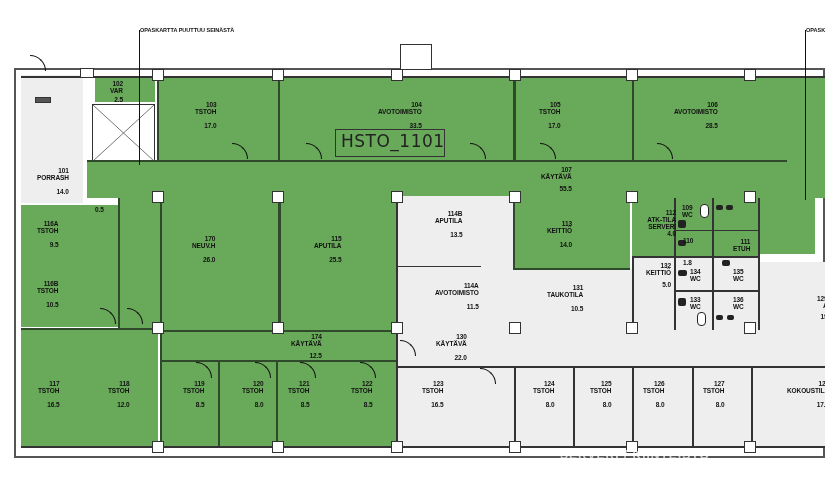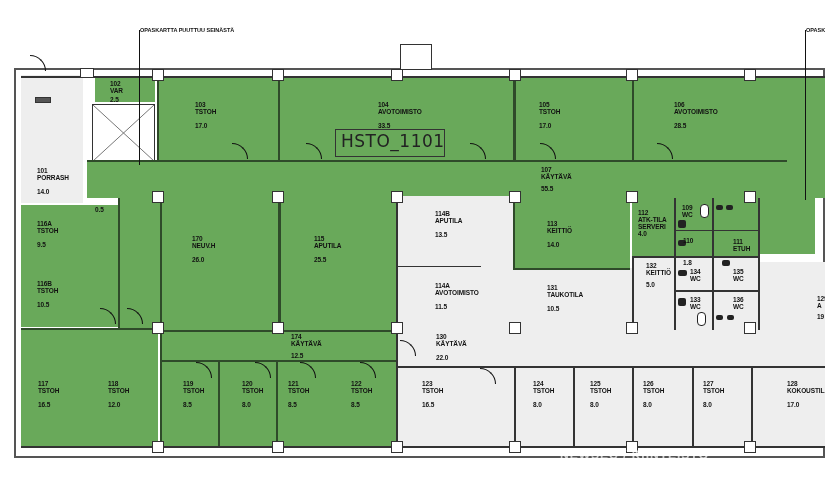--- a/index.html
+++ b/index.html
@@ -1,20 +1,20 @@
 <!DOCTYPE html>
 <html><head>
 <meta charset="utf-8">
 <style>
   html, body { margin: 0; padding: 0; }
   body {
     width: 825px; height: 500px; overflow: hidden; background: #ffffff;
     font-family: "Liberation Sans", sans-serif; position: relative;
   }
-  .plan { position: absolute; left: 0; top: 0; width: 738px; height: 500px; }
+  .plan { position: absolute; left: 0; top: 0; width: 738px; height: 500px; text-align: right; }
   .room { position: absolute; box-sizing: border-box; }
   .green { background: #69a95a; }
   .grey { background: #eeeeee; }
   .white { background: #ffffff; }
   .lbl {
     position: absolute; font-size: 6.5px; line-height: 7px; color: #111;
     font-weight: bold; letter-spacing: -0.1px; white-space: nowrap;
   }
   .lbl .area { display: block; margin-top: 7px; }
   .wall { position: absolute; background: #2f4a2a; }
@@ -234,14 +234,14 @@
   <div class="lbl" style="left:547px;top:284px;"><span>131</span><br><span>TAUKOTILA</span><span class="area">10.5</span></div>
   <div class="lbl" style="left:646px;top:262px;"><span>132</span><br><span>KEITTIÖ</span><span class="area" style="margin-top:5px;">5.0</span></div>
   <div class="lbl" style="left:690px;top:296px;"><span>133</span><br><span>WC</span></div>
   <div class="lbl" style="left:690px;top:268px;"><span>134</span><br><span>WC</span></div>
   <div class="lbl" style="left:733px;top:268px;"><span>135</span><br><span>WC</span></div>
   <div class="lbl" style="left:733px;top:296px;"><span>136</span><br><span>WC</span></div>
   <div class="lbl" style="left:192px;top:235px;"><span>170</span><br><span>NEUV.H</span><span class="area">26.0</span></div>
   <div class="lbl" style="left:291px;top:333px;"><span>174</span><br><span>KÄYTÄVÄ</span><span class="area" style="margin-top:5px;">12.5</span></div>
   <div class="lbl" style="left:95px;top:206px;">0.5</div>
 
-  <div class="watermark" style="left:560px;top:448px;">NEWSEC / KIINTEISTÖ</div>
+  <div class="watermark" style="left:560px;top:448px;">SERVERI / KIINTEISTÖ</div>
 </div>
 
 </body></html>

